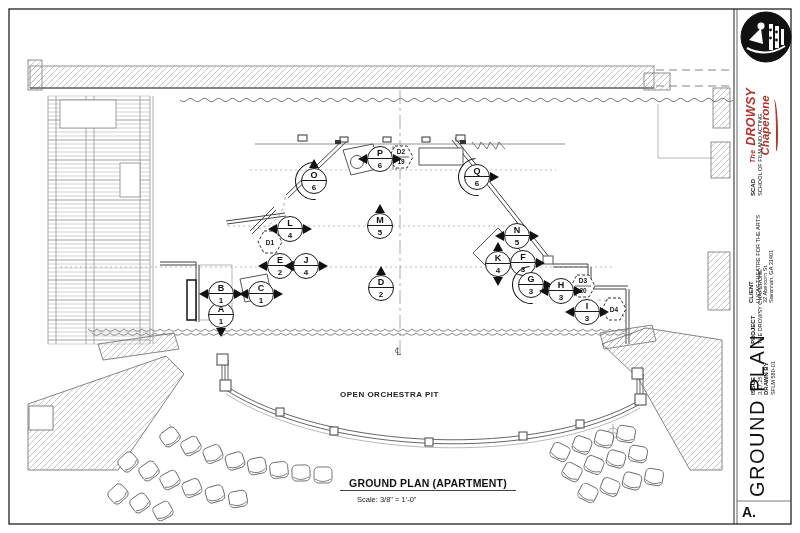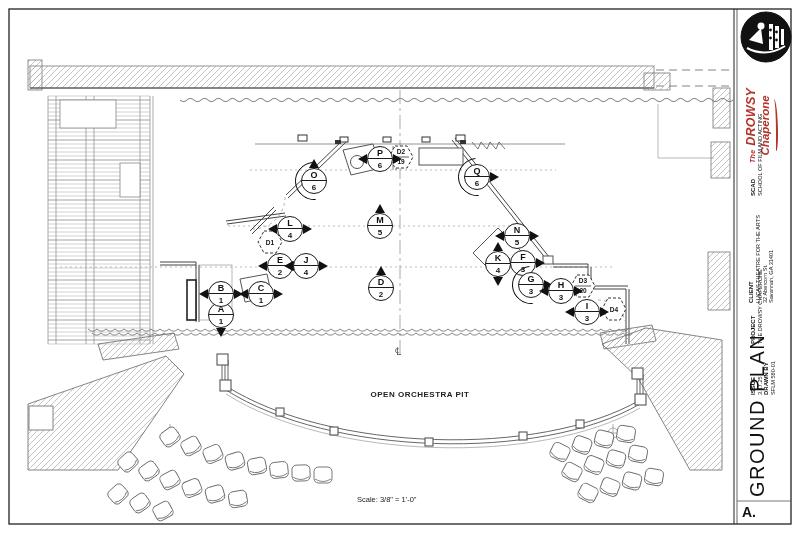--- a/index.html
+++ b/index.html
@@ -18,21 +18,21 @@
   .tri-b{bottom:-9px;left:7.5px;border-left:5.5px solid transparent;border-right:5.5px solid transparent;border-top:9px solid #111;}
   .rot{position:absolute;left:-6px;top:-6px;width:36px;height:36px;border:1.3px solid #111;border-radius:50%;
        border-top-color:transparent;border-right-color:transparent;transform:rotate(40deg);}
   
   .hex{position:absolute;width:26px;height:24px;z-index:4;}
   .hex svg{position:absolute;left:0;top:0;}
   .hl{position:absolute;top:2.5px;left:0;width:100%;text-align:center;font-size:6.5px;font-weight:bold;}
   .hl.hc{top:8.5px;}
   .hn{position:absolute;top:12.5px;left:0;width:100%;text-align:center;font-size:6.5px;font-weight:bold;}
   
-  .pit-label{position:absolute;left:340px;top:390px;width:160px;text-align:center;
+  .pit-label{position:absolute;left:340px;top:390px;width:160px;
              font-size:8px;font-weight:bold;letter-spacing:.5px;color:#222;z-index:3;}
   .cl-sym{position:absolute;left:395px;top:343px;font-size:11px;color:#444;z-index:3;}
   .cap-title{position:absolute;left:340px;top:477px;width:176px;text-align:center;font-size:10.5px;
              font-weight:bold;letter-spacing:.2px;border-bottom:1px solid #444;padding-bottom:1px;z-index:3;}
   .cap-scale{position:absolute;left:357px;top:495px;font-size:7.5px;color:#222;z-index:3;}
   
   .tb-sec{position:absolute;transform:rotate(-90deg);transform-origin:0 0;white-space:nowrap;z-index:6;}
   .tb-sec .lbl{font-weight:bold;font-size:6px;line-height:7px;}
   .tb-sec .val{font-size:5.6px;line-height:6.6px;}
   .sheet-title{position:absolute;left:746px;top:497px;transform:rotate(-90deg);transform-origin:0 0;
@@ -441,20 +441,21 @@
       <div class="hex" style="left: 601px; top: 297px;">
         <svg width="26" height="24" viewBox="0 0 26 24">
           <polygon points="7,1 19,1 25,12 19,23 7,23 1,12" fill="#fff" stroke="#333" stroke-width="1" stroke-dasharray="3,2"></polygon>
         </svg>
         <span class="hl hc">D4</span>
       </div>
     </div>
 
   <div class="pit-label">OPEN ORCHESTRA PIT</div>
   <div class="cl-sym">℄</div>
+  <div class="cap-title">GROUND PLAN (APARTMENT)</div>
   <div class="cap-scale">Scale:  3/8" = 1'-0"</div>
 
   <svg class="logo-svg" width="54" height="56" viewBox="0 0 54 56">
     <circle cx="27" cy="27" r="25" fill="#111" stroke="#111"></circle>
     <path d="M10,30 L22,18 L24,34 Z" fill="#fff"></path>
     <circle cx="22" cy="16" r="3.5" fill="#fff"></circle>
     <rect x="30" y="14" width="4" height="26" fill="#fff"></rect>
     <rect x="36" y="16" width="4" height="22" fill="#fff"></rect>
     <rect x="42" y="19" width="3" height="16" fill="#fff"></rect>
     <path d="M8,38 Q27,48 46,36" fill="none" stroke="#fff" stroke-width="2"></path>

